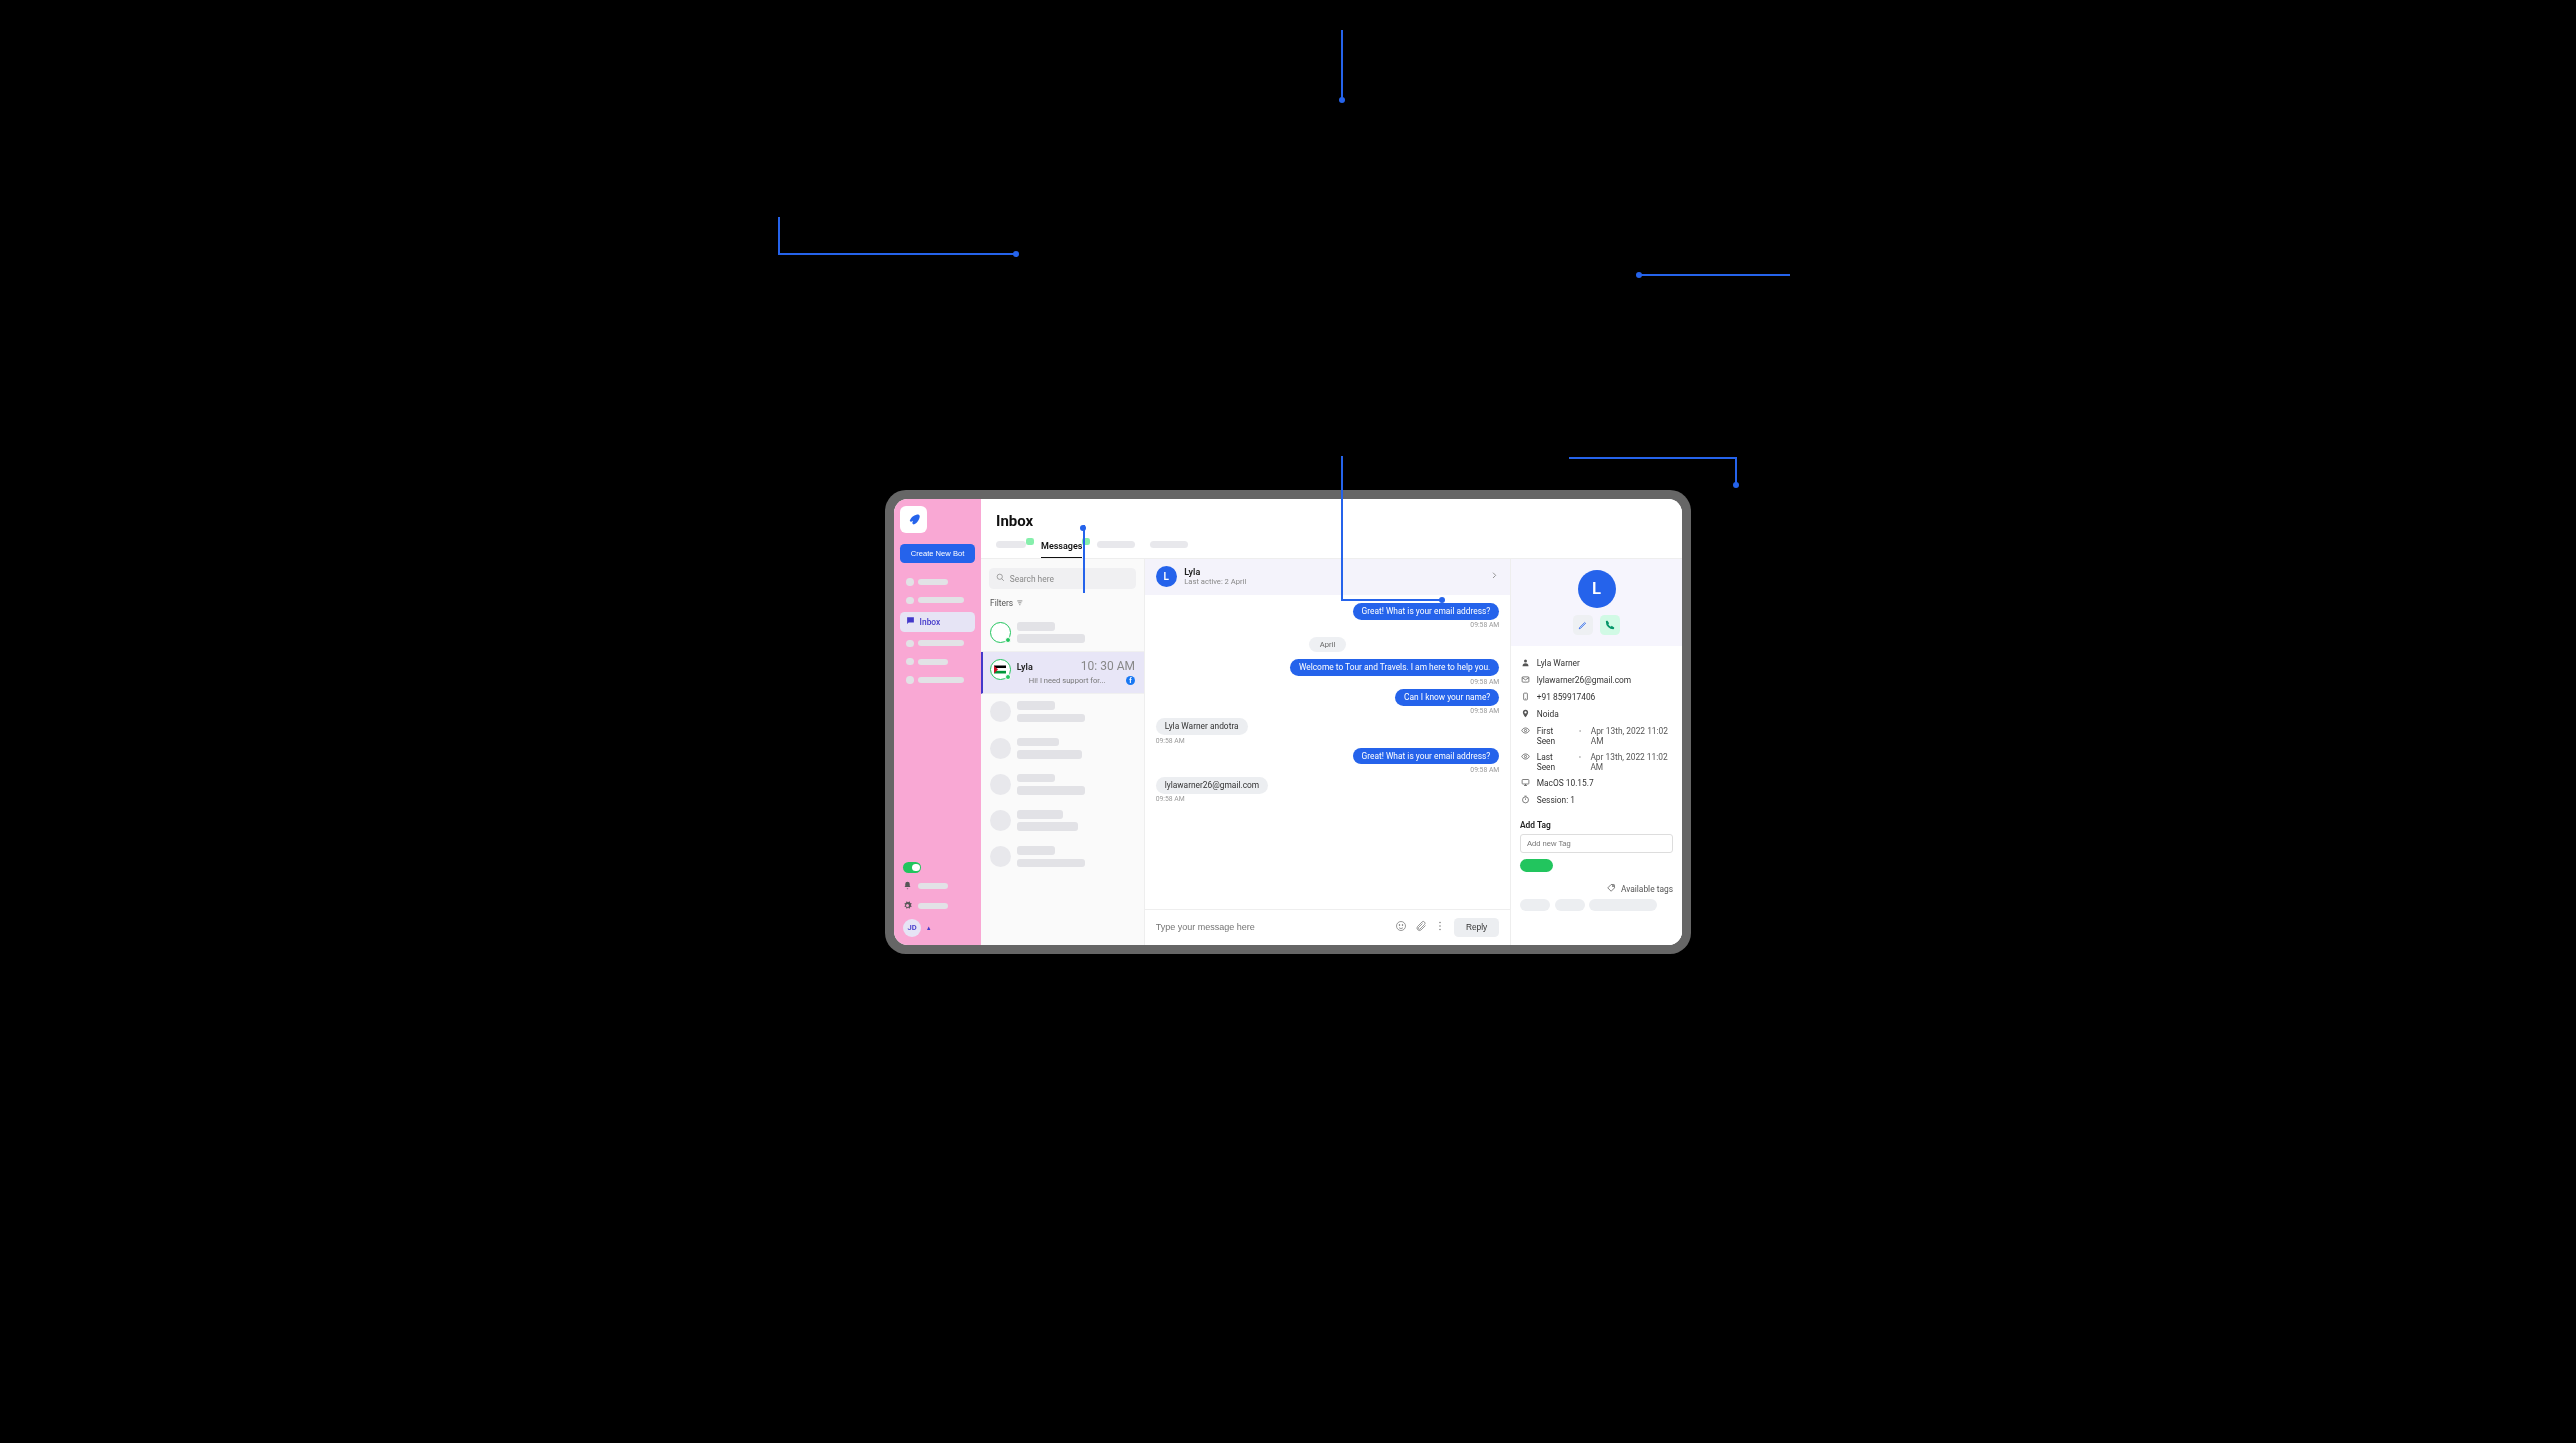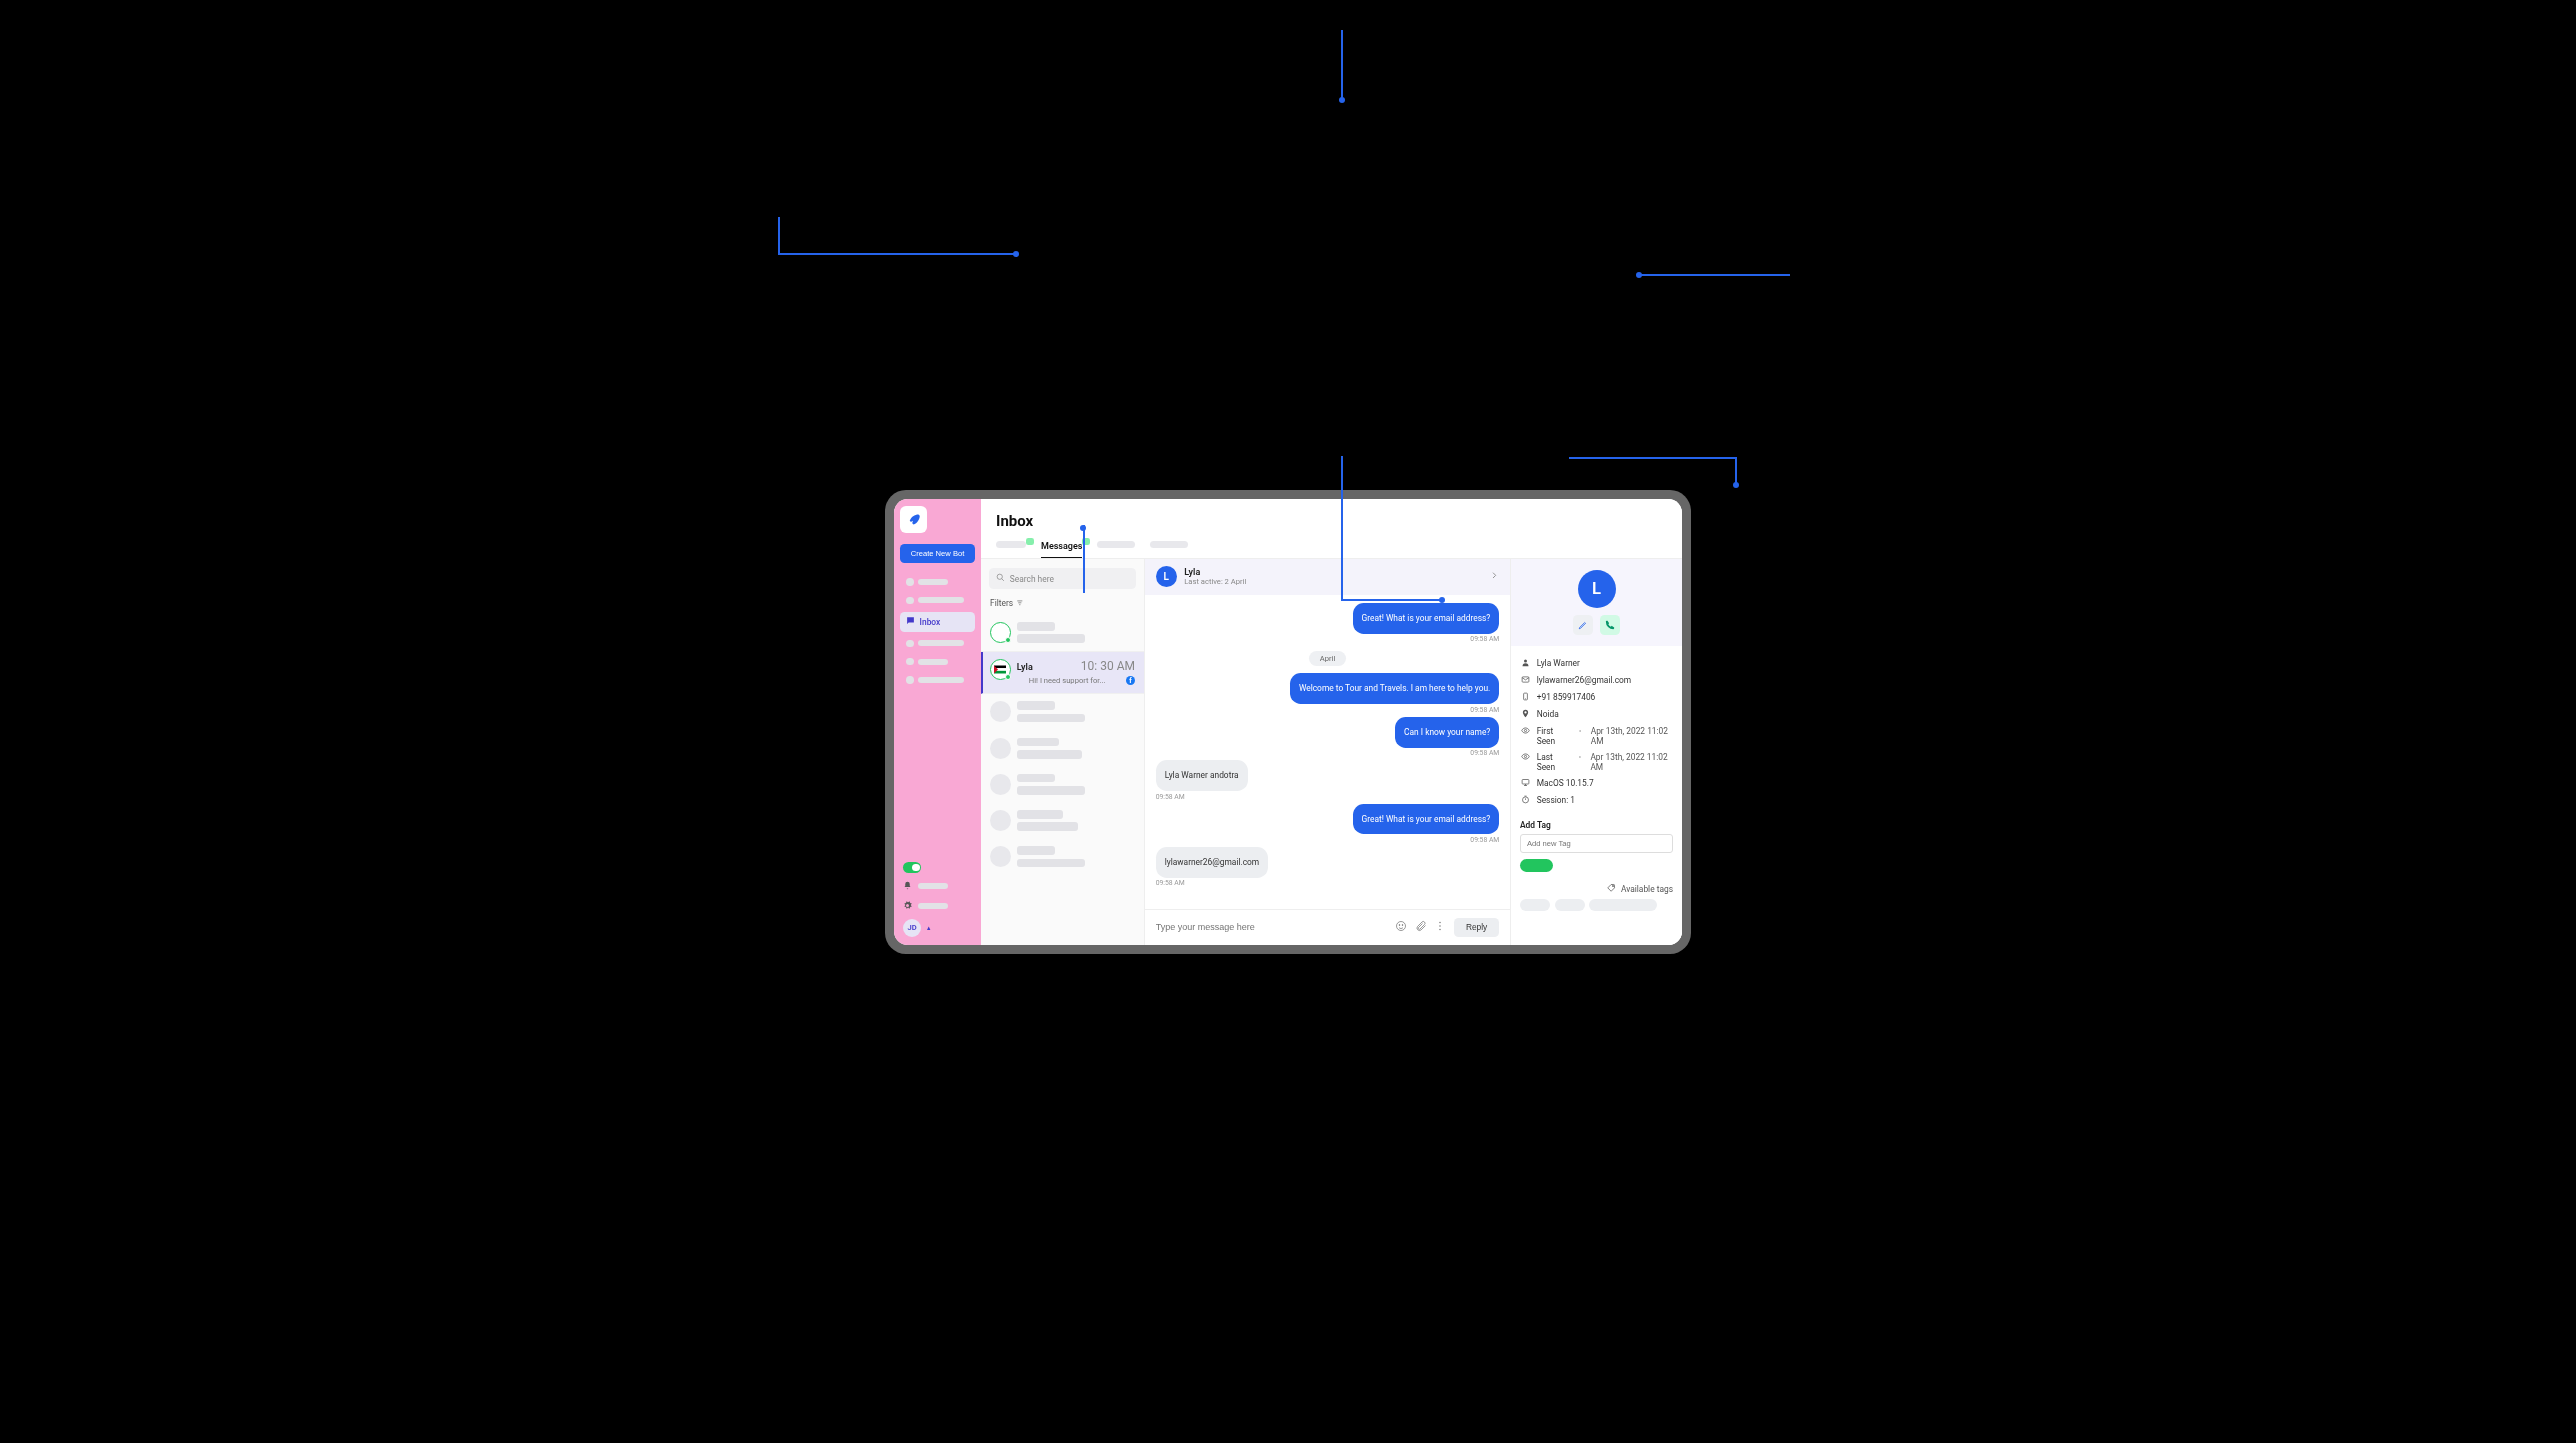--- a/index.html
+++ b/index.html
@@ -162,21 +162,21 @@
   flex: 1; overflow-y: auto; padding: 7.6px 10.7px; display: flex; flex-direction: column; gap: 3px;
 }
 .date-pill {
   align-self: center; background: #eef0f3; color: #666; font-size: 7.6px;
   padding: 3px 10.7px; border-radius: 9px; margin: 4.6px 0;
 }
 .msg-row { display: flex; flex-direction: column; max-width: 75%; }
 .msg-row.out { align-self: flex-end; align-items: flex-end; }
 .msg-row.in { align-self: flex-start; align-items: flex-start; }
 .bubble {
-  padding: 10px 9px; border-radius: 10.7px; font-size: 8.4px; line-height: 1.3;
+  padding: 3px 9px; border-radius: 10.7px; font-size: 8.4px; line-height: 1.3;
 }
 .bubble.out { background: #2563eb; color: #fff; }
 .bubble.in { background: #eceef1; color: #333; }
 .msg-time { font-size: 6.8px; color: #999; margin-top: 1.5px; }
 .composer {
   display: flex; align-items: center; gap: 7.6px; padding: 7.6px 10.7px;
   border-top: 0.8px solid #eee;
 }
 .composer input {
   flex: 1; border: none; outline: none; font-size: 9px; color: #444;

